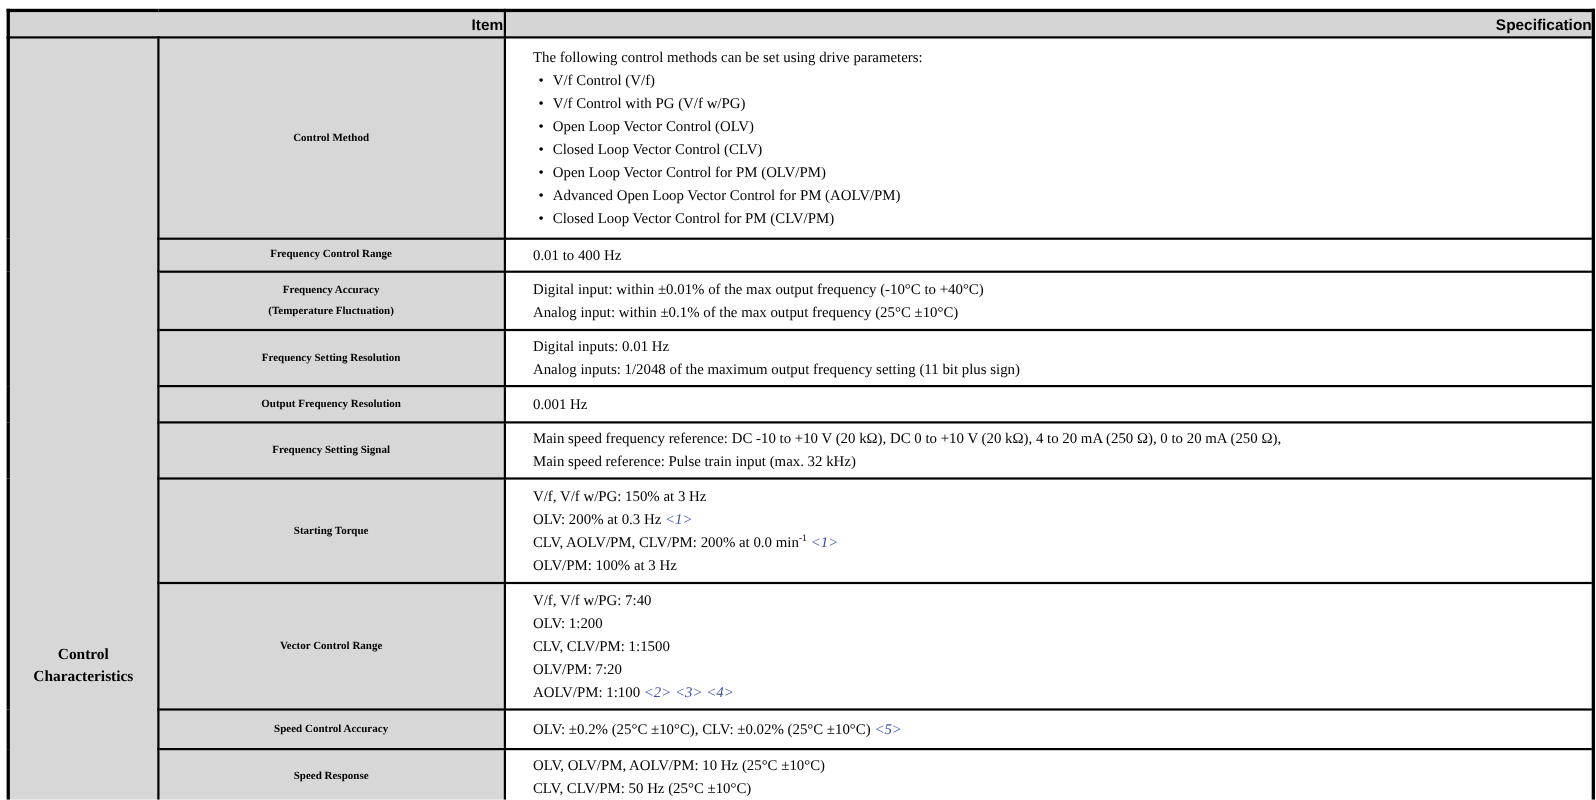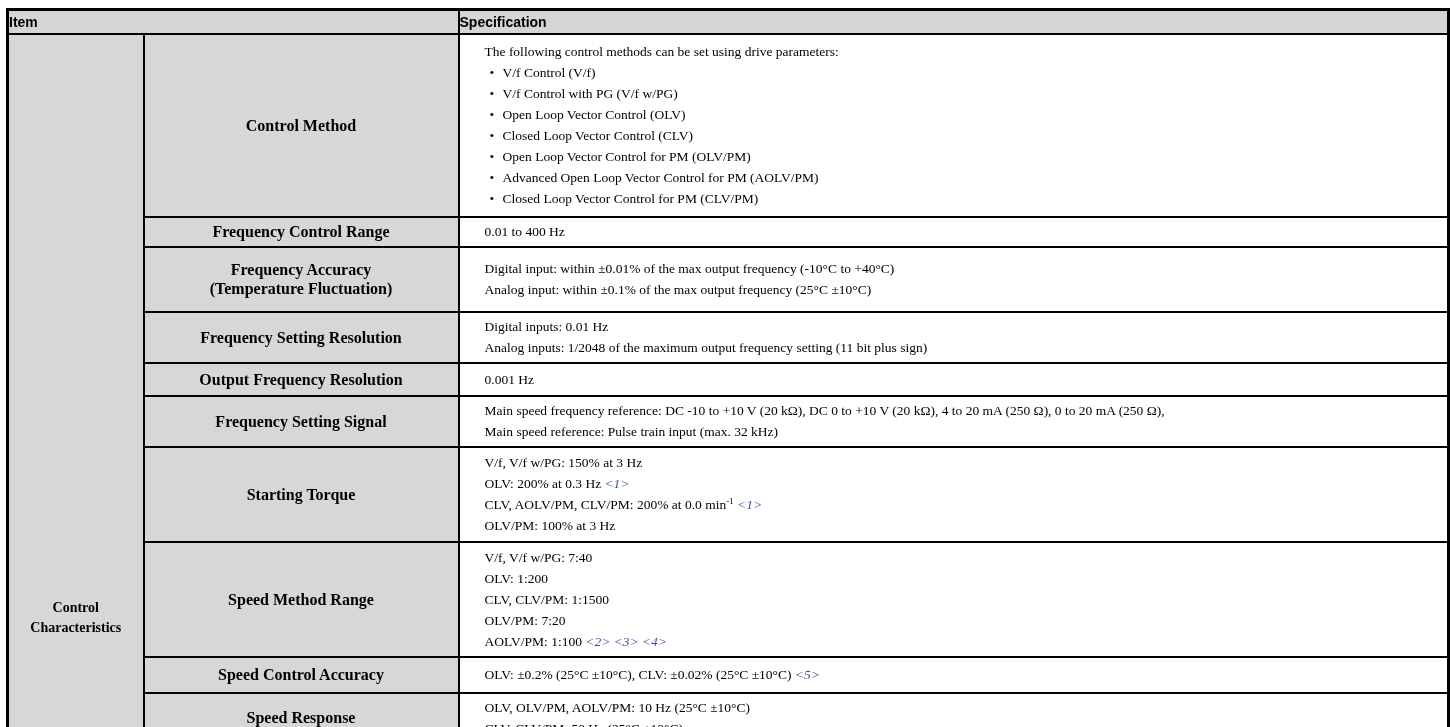--- a/index.html
+++ b/index.html
@@ -30,48 +30,48 @@
     border:3px solid var(--border);
   }
   col.c1{width:136px;}
   col.c2{width:315px;}
   col.c3{width:990px;}
   th,td{border:2px solid var(--border);padding:0;}
   thead tr{height:24px;}
   thead th{
     background:var(--header-bg);
     font-family:"Liberation Sans","DejaVu Sans",sans-serif;
-    font-size:14px;font-weight:bold;text-align:left;vertical-align:middle;
+    font-size:14px;font-weight:bold;text-align:right;vertical-align:middle;
   }
   td.group-cell{
     background:var(--item-bg);
     text-align:center;vertical-align:bottom;
     font-weight:bold;font-size:14px;line-height:20px;
     padding:2px 6px 125px 6px;
   }
   td.item-cell{
     background:var(--item-bg);
     text-align:center;vertical-align:middle;
-    font-weight:bold;font-size:16px;line-height:19px;
+    font-weight:bold;font-size:10px;line-height:19px;
     padding:2px 6px;
   }
   td.spec-cell{
     background:var(--spec-bg);
     vertical-align:middle;
     font-size:13.5px;line-height:21px;
     padding:3px 25px;
   }
   .spec-line{white-space:nowrap;}
   .bullet{display:inline-block;width:18px;padding-left:5px;}
   .fn{color:var(--footnote);font-style:italic;}
   sup{font-size:9px;line-height:0;}
   
   tbody tr:nth-child(1){height:183px;}
   tbody tr:nth-child(2){height:30px;}
-  tbody tr:nth-child(3){height:65px;}
+  tbody tr:nth-child(3){height:53px;}
   tbody tr:nth-child(4){height:51px;font-family:Liberation Serif, serif;}
   tbody tr:nth-child(5){height:33px;}
   tbody tr:nth-child(6){height:51px;}
   tbody tr:nth-child(7){height:95px;}
   tbody tr:nth-child(8){height:115px;}
   tbody tr:nth-child(9){height:36px;}
   tbody tr:nth-child(10){height:47px;margin-top:28px;}
   tbody tr:nth-child(11){height:22px;}
 </style>
 </head>
@@ -157,21 +157,21 @@
           </td>
           <td class="spec-cell">
             <div class="spec-line"><span>V/f, V/f w/PG: 150% at 3 Hz</span></div>
             <div class="spec-line"><span>OLV: 200% at 0.3 Hz </span><span class="fn">&lt;1&gt;</span></div>
             <div class="spec-line"><span>CLV, AOLV/PM, CLV/PM: 200% at 0.0 min</span><sup>-1</sup><span> </span><span class="fn">&lt;1&gt;</span></div>
             <div class="spec-line"><span>OLV/PM: 100% at 3 Hz</span></div>
           </td>
         </tr>
         <tr>
           <td class="item-cell">
-            <div>Speed Method Range</div>
+            <div>Vector Control Range</div>
           </td>
           <td class="spec-cell">
             <div class="spec-line"><span>V/f, V/f w/PG: 7:40</span></div>
             <div class="spec-line"><span>OLV: 1:200</span></div>
             <div class="spec-line"><span>CLV, CLV/PM: 1:1500</span></div>
             <div class="spec-line"><span>OLV/PM: 7:20</span></div>
             <div class="spec-line"><span>AOLV/PM: 1:100 </span><span class="fn">&lt;2&gt; &lt;3&gt; &lt;4&gt;</span></div>
           </td>
         </tr>
         <tr>

